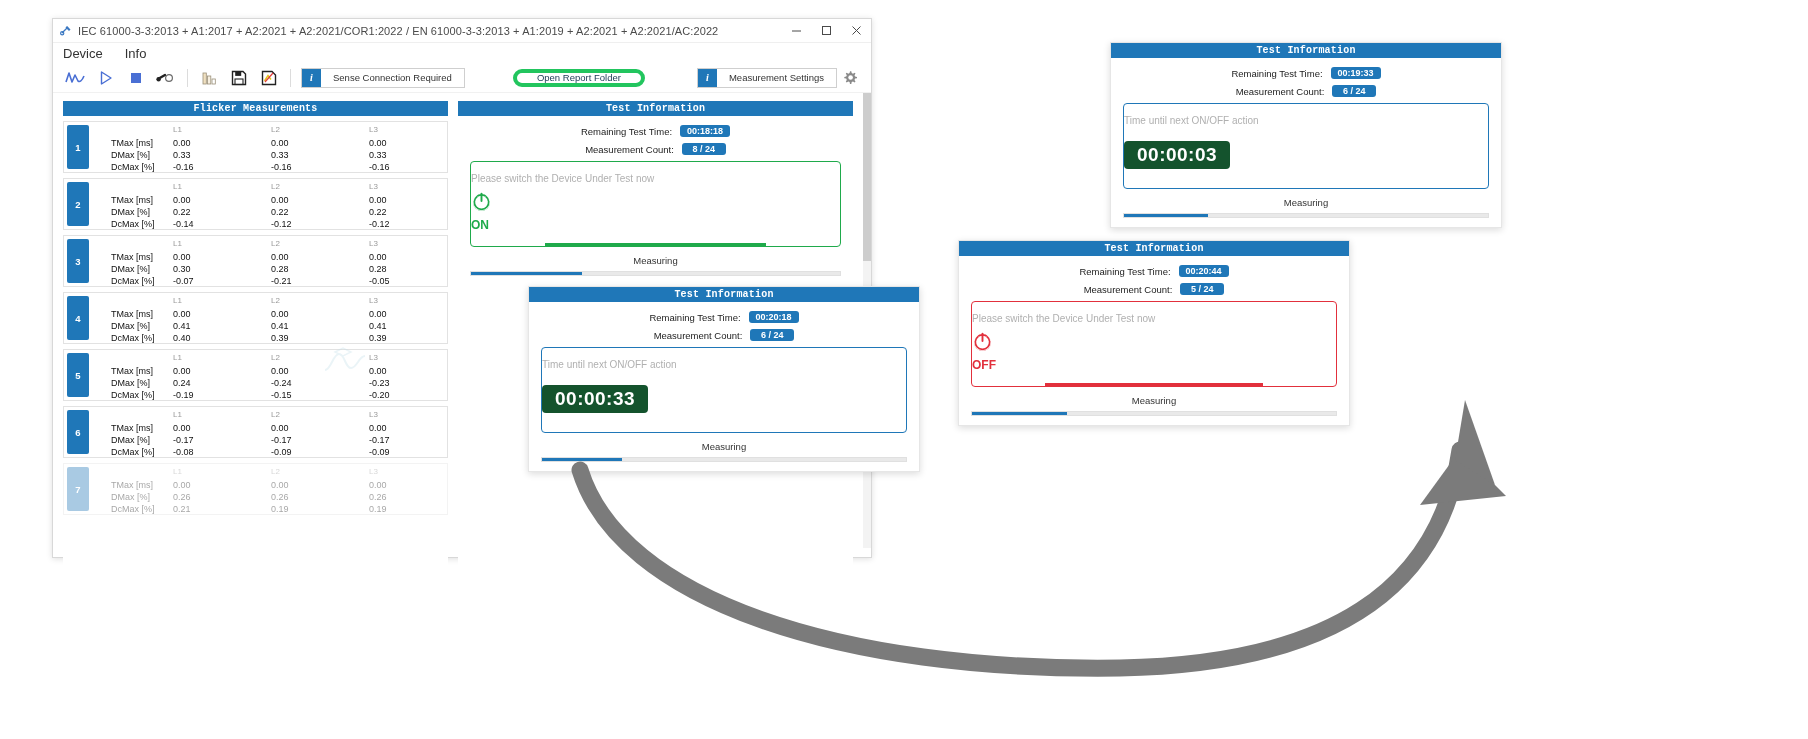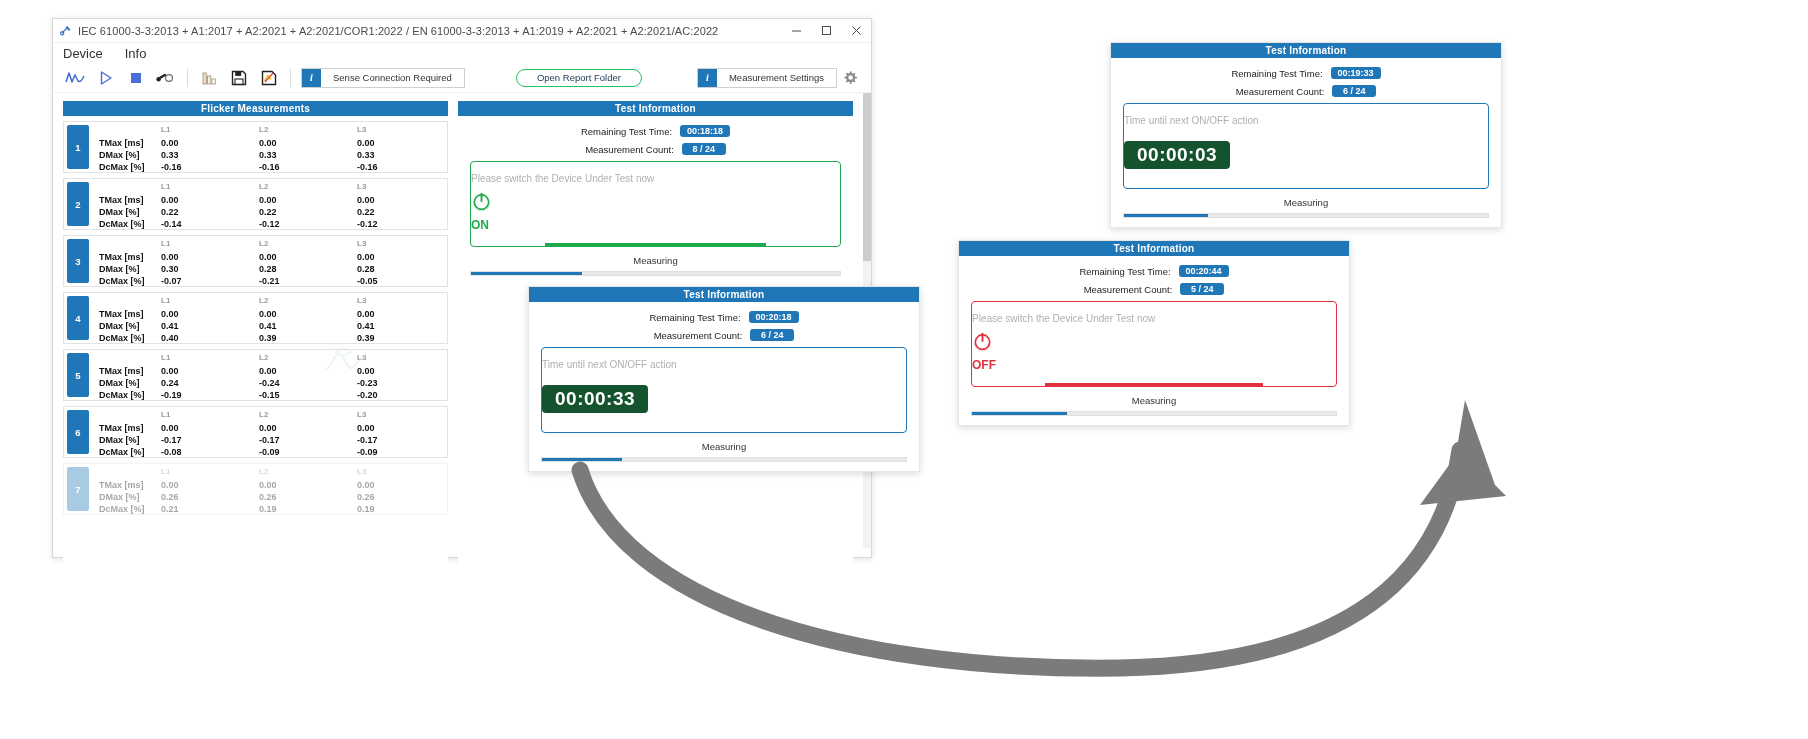--- a/index.html
+++ b/index.html
@@ -54,47 +54,47 @@
   .badge-i {
     width:19px; background:#1f77b8; color:#fff; font-size:10px; font-weight:bold;
     display:flex; align-items:center; justify-content:center; font-style:italic;
     font-family:"Liberation Serif", serif;
   }
   .badge-label {
     display:flex; align-items:center; padding:0 12px; font-size:9.5px; color:#333;
     white-space:nowrap;
   }
   .pill-btn {
-    border:1px solid #22c55e; border-radius:10px; height:18px; padding:0 20px;
+    border:4px solid #22c55e; border-radius:10px; height:18px; padding:0 20px;
     display:flex; align-items:center; justify-content:center;
     font-size:9.5px; color:#24405c; background:#fff; white-space:nowrap;
   }
   .gear-btn { width:26px; height:24px; display:flex; align-items:center; justify-content:center; }
 
   .content { display:flex; padding:8px 10px 0 10px; height:480px; gap:10px; position:relative; }
 
   
   .panel { background:#fff; }
   .panel-header {
     background:#1f77b8; color:#ffffff; font-size:10px; font-weight:bold;
-    text-align:center; height:15px; line-height:15px; letter-spacing:0.2px;
+    text-align:center; height:15px; line-height:15px; letter-spacing:0.2px;font-family:Liberation Mono, monospace;
   }
 
   
   .flicker { width:385px; position:relative; }
   .flicker-scroll { padding-top:5px; }
   .meas-row {
     display:flex; border:1px solid #e2e2e2; height:52px; margin-bottom:5px; background:#fff;
   }
   .meas-idx {
     width:22px; background:#1f77b8; color:#fff; font-size:9.5px; font-weight:bold;
     display:flex; align-items:center; justify-content:center;
     margin:3px 0 3px 3px; border-radius:2px; flex:0 0 auto;
   }
-  .meas-grid { flex:1 1 auto; padding:3px 6px 3px 10px;font-weight:bold; }
+  .meas-grid { flex:1 1 auto; padding:3px 6px 3px 22px; }
   .meas-hdr { display:flex; height:12px; }
   .meas-line { display:flex; height:12px; align-items:center; }
   .lbl-col { width:62px; font-size:9px; color:#111; }
   .val-col { width:98px; font-size:9px; color:#111; }
   .hdr-col { width:98px; font-size:8px; color:#9a9a9a; }
   .hdr-pad { width:62px; }
   .faded { opacity:0.38; }
 
   .scrollbar-track {
     position:absolute; right:0px; top:0px; width:8px; height:455px; background:#f3f3f3;

